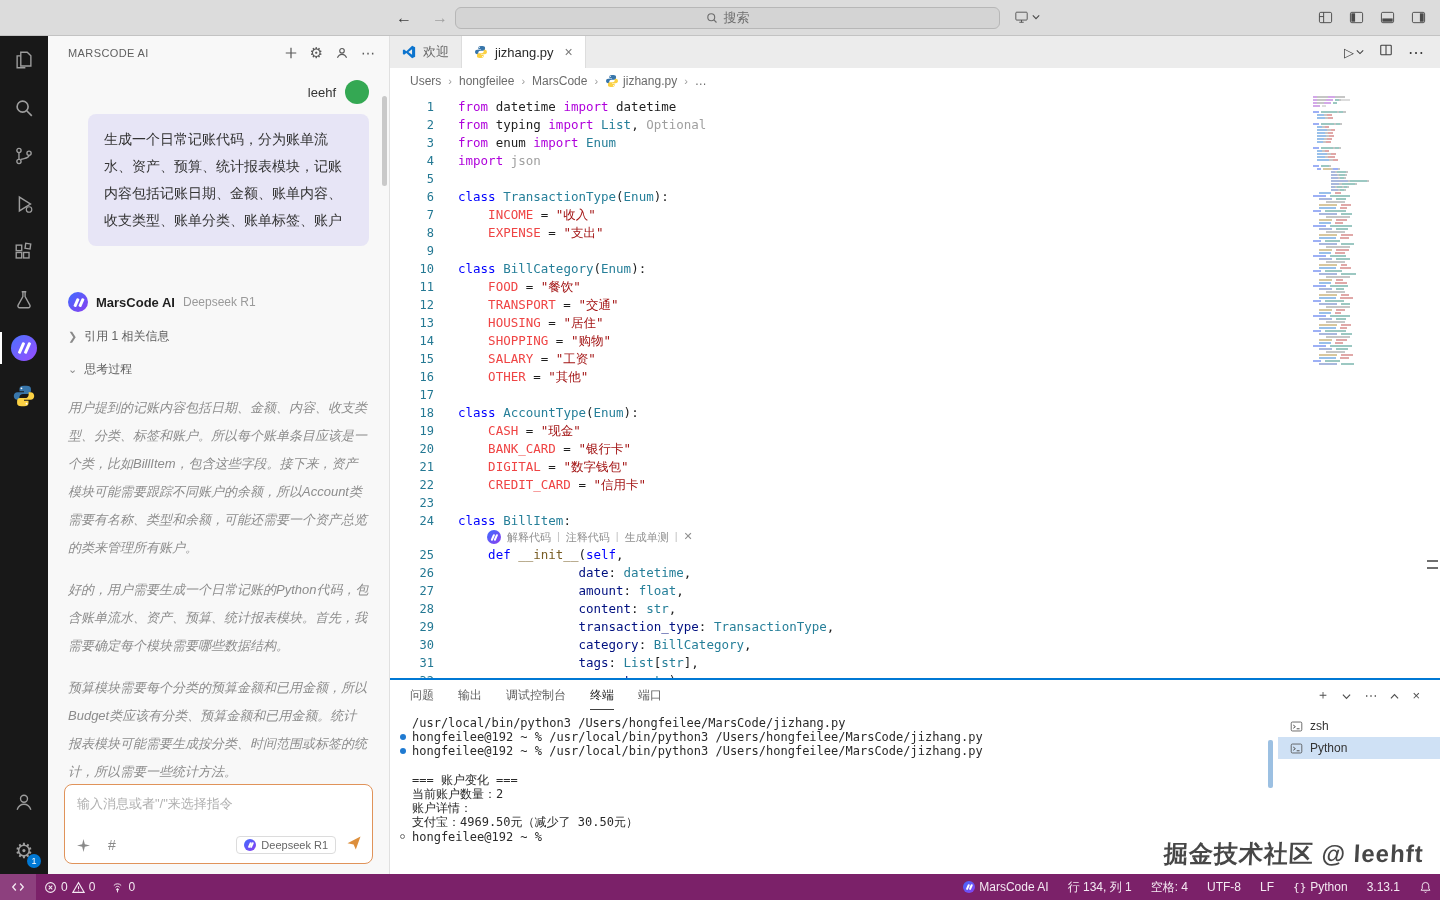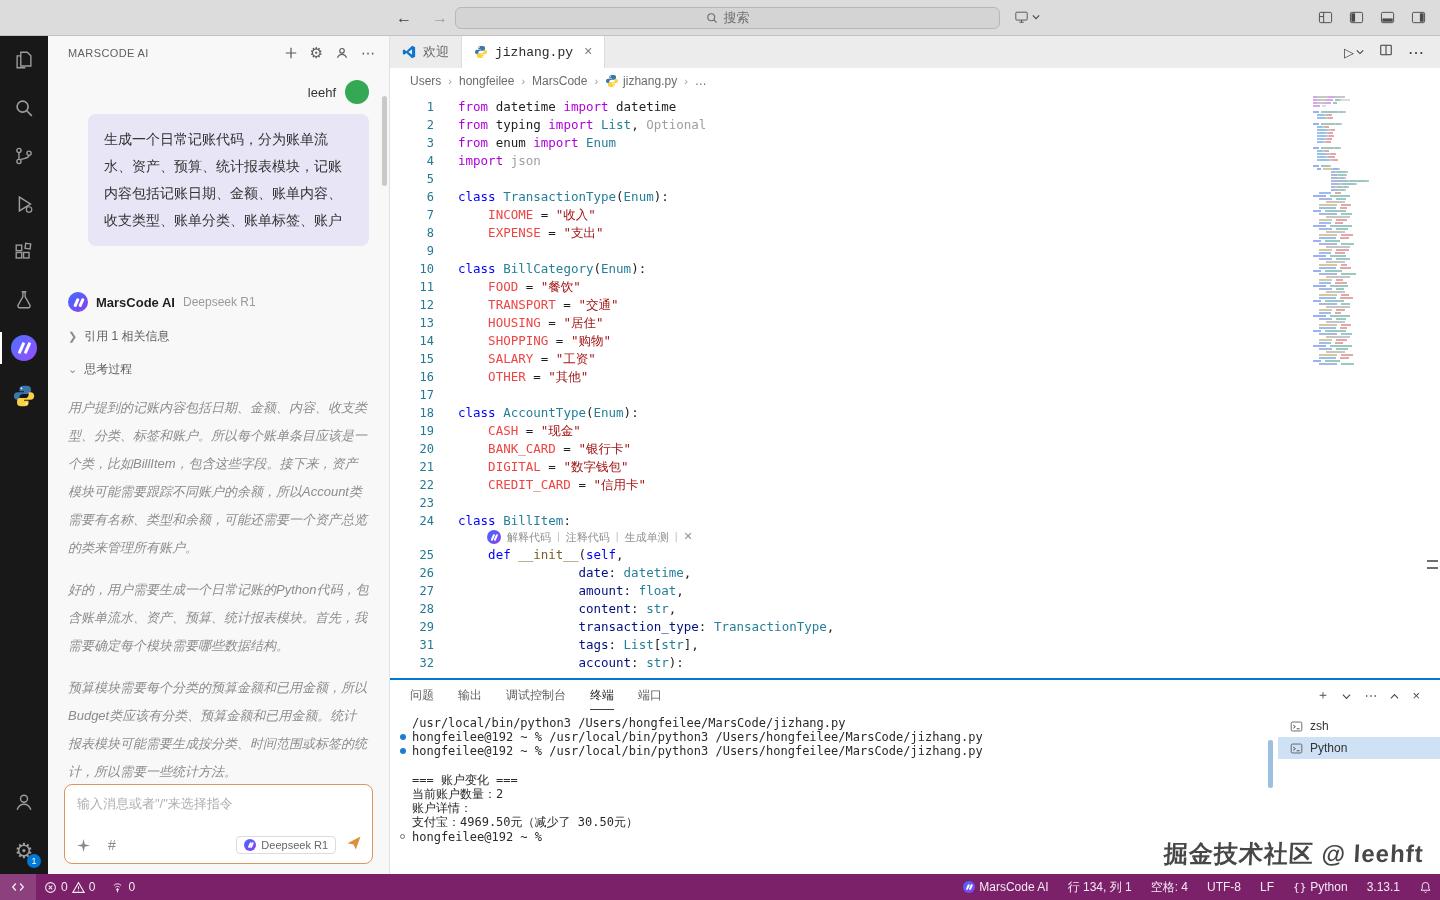--- a/index.html
+++ b/index.html
@@ -300,21 +300,21 @@
             <span><svg width="16" height="16" viewBox="0 0 16 16" fill="#dd8f3c">
                   <path d="M1.5 8.2 14.5 1.5 9.8 14.5 7.6 9.6z"></path>
                 </svg></span>
           </div>
         </div>
       </div>
     </div>
 
     <div id="editor-col">
       <div id="tabbar">
-        <div id="tabs-host" style="display:flex;font-family:Liberation Mono, monospace;">
+        <div id="tabs-host" style="display:flex;">
             <div class="tab">
               <svg width="14" height="14" viewBox="0 0 16 16">
                 <path fill="#0c74ce" d="M11.6.9 5 7 2.4 5 1 5.7v4.6l1.4.7L5 9l6.6 6.1 3.4-1.6V2.5L11.6.9zM11.5 4.9v6.2L7.3 8l4.2-3.1z"></path>
               </svg>
               <span>欢迎</span>
             </div>
             <div class="tab active">
               <svg width="14" height="14" viewBox="0 0 16 16">
                 <path fill="#3876ab" d="M7.9 1.2c-1.9 0-2.9.8-2.9 2v1.7h3v.6H3.6c-1.4 0-2.4 1-2.4 2.5s1 2.5 2.4 2.5h1.3V8.9c0-1.3 1.1-2.3 2.4-2.3h3.4c1 0 1.9-.9 1.9-1.9V3.2c0-1.2-1-2-2.9-2z"></path>
                 <path fill="#fbd144" d="M8.1 14.8c1.9 0 2.9-.8 2.9-2v-1.7H8v-.6h4.4c1.4 0 2.4-1 2.4-2.5s-1-2.5-2.4-2.5h-1.3v1.6c0 1.3-1.1 2.3-2.4 2.3H5.3c-1 0-1.9.9-1.9 1.9v1.5c0 1.2 1 2 2.9 2z"></path>
@@ -484,20 +484,24 @@
               <span class="ln">27</span>
               <span class="lc"><span class="tk-pl">                </span><span class="tk-param">amount</span><span class="tk-pl">: </span><span class="tk-cls">float</span><span class="tk-pl">,</span></span>
             </div>
             <div class="code-line">
               <span class="ln">28</span>
               <span class="lc"><span class="tk-pl">                </span><span class="tk-param">content</span><span class="tk-pl">: </span><span class="tk-cls">str</span><span class="tk-pl">,</span></span>
             </div>
             <div class="code-line">
               <span class="ln">29</span>
               <span class="lc"><span class="tk-pl">                </span><span class="tk-param">transaction_type</span><span class="tk-pl">: </span><span class="tk-cls">TransactionType</span><span class="tk-pl">,</span></span>
+            </div>
+            <div class="code-line">
+              <span class="ln">30</span>
+              <span class="lc"><span class="tk-pl">                </span><span class="tk-param">category</span><span class="tk-pl">: </span><span class="tk-cls">BillCategory</span><span class="tk-pl">,</span></span>
             </div>
             <div class="code-line">
               <span class="ln">31</span>
               <span class="lc"><span class="tk-pl">                </span><span class="tk-param">tags</span><span class="tk-pl">: </span><span class="tk-cls">List</span><span class="tk-pl">[</span><span class="tk-cls">str</span><span class="tk-pl">],</span></span>
             </div>
             <div class="code-line">
               <span class="ln">32</span>
               <span class="lc"><span class="tk-pl">                </span><span class="tk-param">account</span><span class="tk-pl">: </span><span class="tk-cls">str</span><span class="tk-pl">):</span></span>
             </div>
           </div>

